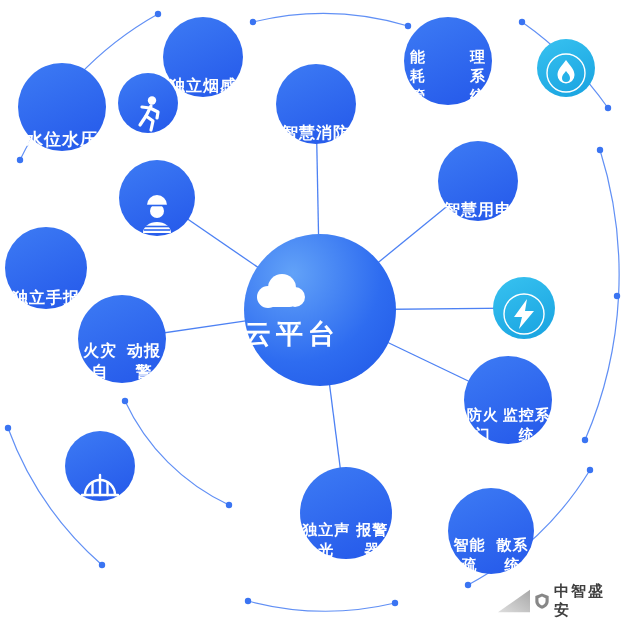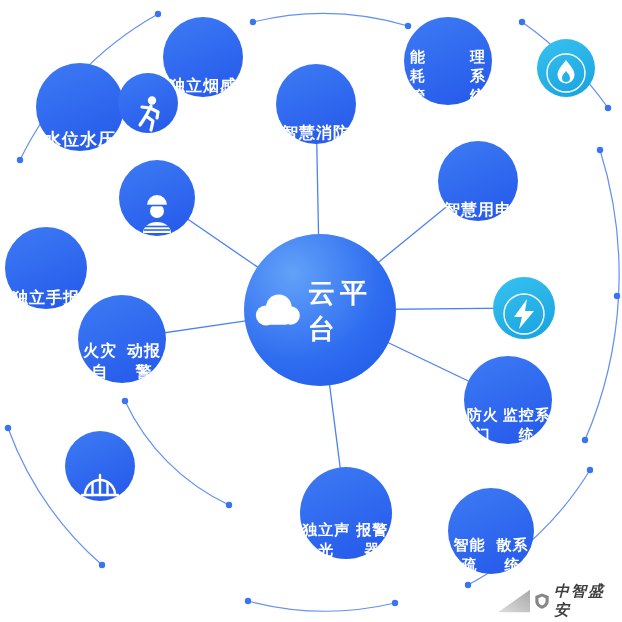--- a/index.html
+++ b/index.html
@@ -11,29 +11,29 @@
   .node{
     position:absolute;border-radius:50%;
     background:linear-gradient(155deg,#3d7bf4 0%,#2458ea 100%);
     color:#fff;display:flex;align-items:flex-end;justify-content:center;
     text-align:center;font-weight:700;line-height:1.3;letter-spacing:1px;
   }
   .node.cyan{background:linear-gradient(155deg,#38c2f0 0%,#17a2e0 100%);}
   .center-node{
     position:absolute;left:244px;top:234px;width:152px;height:152px;border-radius:50%;
     background:radial-gradient(circle at 32% 26%,#62a2f8 0%,#2e6cf0 58%,#1f56e6 100%);
-    color:#fff;display:flex;align-items:center;justify-content:center;
+    color:#fff;display:flex;flex-direction:column;align-items:flex-start;justify-content:center;
   }
   .center-label{font-size:27px;font-weight:700;letter-spacing:5px;margin-top:2px;}
   .fs15{font-size:15px;}
   .fs16{font-size:16px;}
   .fs17{font-size:17px;}
   .watermark{
     position:absolute;left:498px;top:586px;width:120px;height:30px;
-    display:flex;align-items:center;gap:4px;font-style:italic;
+    display:flex;align-items:center;gap:4px;
   }
   .brand-name{font-size:15px;font-weight:700;color:#3f3f3f;letter-spacing:2px;}
 </style>
 </head>
 <body>
 
 <div class="stage">
 
   <svg class="wires" viewBox="0 0 622 622">
     <defs>
@@ -90,21 +90,21 @@
       <g fill="#ffffff">
         <circle cx="24" cy="29" r="11"></circle>
         <circle cx="38" cy="20" r="14"></circle>
         <circle cx="51" cy="29" r="10"></circle>
         <rect x="24" y="28" width="27" height="11" rx="5.5"></rect>
       </g>
     </svg>
     <div class="center-label">云平台</div>
   </div>
 
-  <div class="node fs17" style="left:36px;top:63px;width:88px;height:88px;">
+  <div class="node fs17" style="left:18px;top:63px;width:88px;height:88px;">
     <span>水位</span>
     <span>水压</span>
   </div>
 
   <div class="node fs16" style="left:163px;top:17px;width:80px;height:80px;">
     <span>独立</span>
     <span>烟感</span>
   </div>
 
   <div class="node fs16" style="left:276px;top:64px;width:80px;height:80px;">

